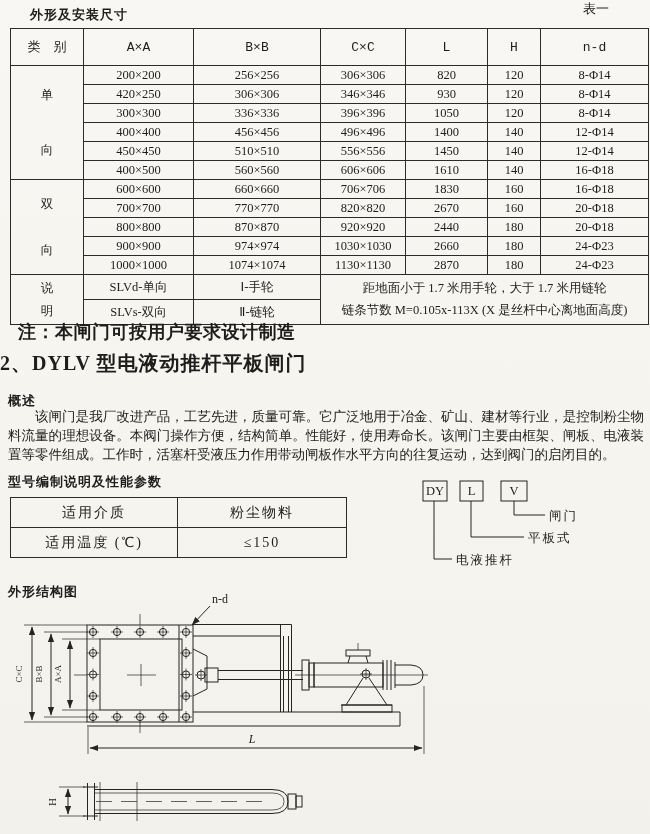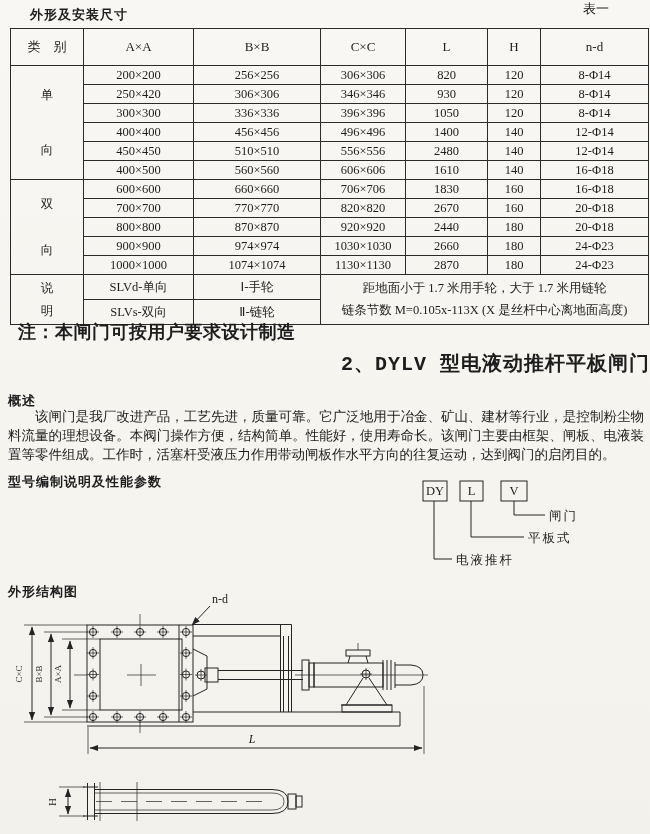--- a/index.html
+++ b/index.html
@@ -7,29 +7,29 @@
     width:650px;height:834px;position:relative;overflow:hidden;
     background:linear-gradient(180deg,#f8f7f3 0%,#f5f4ef 60%,#f2f1ec 100%);
     font-family:"Liberation Serif", serif;
     color:#1d1d1d;
   }
   .abs{position:absolute;}
   .hdr-left{left:30px;top:6px;font-size:13px;font-weight:bold;letter-spacing:1px;}
   .hdr-right{left:583px;top:0;font-size:13px;}
   table.dim{left:10px;top:28px;width:638px;border-collapse:collapse;table-layout:fixed;}
   table.dim td{border:1px solid #2b2b2b;text-align:center;padding:0;font-size:12.5px;vertical-align:middle;}
-  table.dim tr.hd{height:37px;}
+  table.dim tr.hd{height:37px;font-family:Liberation Mono, monospace;}
   table.dim tr.hd td{font-size:13px;}
   table.dim tr.dr{height:19px;}
   table.dim tr.lg{height:25px;}
   .vstack{display:flex;flex-direction:column;justify-content:space-around;align-items:center;font-size:12.5px;}
   .g6{height:110px;} .g5{height:92px;} .g2{height:46px;}
   .legend-note{font-size:12.3px;line-height:1.75;}
   .note{left:18px;top:320px;font-size:18px;letter-spacing:.5px;font-weight:bold;}
-  .title{left:0;top:350px;width:650px;text-align:right;font-size:20px;font-weight:bold;letter-spacing:1px;font-family:Liberation Mono, monospace;}
+  .title{left:0;top:350px;width:650px;text-align:left;font-size:20px;font-weight:bold;letter-spacing:1px;}
   .h2{font-size:13px;font-weight:bold;letter-spacing:1px;font-family:Liberation Mono, monospace;}
   .h2-overview{left:8px;top:392px;}
   .para{left:8px;top:407px;width:636px;font-size:13.5px;line-height:19px;text-indent:2em;text-align:justify;}
   .h2-model{left:8px;top:473px;text-align:right;}
   table.spec{left:10px;top:497px;width:336px;border-collapse:collapse;table-layout:fixed;}
   table.spec td{border:1px solid #2b2b2b;text-align:center;font-size:14px;height:29px;padding:0;letter-spacing:2px;}
   .h2-structure{left:8px;top:583px;}
   svg{position:absolute;overflow:visible;}
   svg text{font-family:"Liberation Serif", serif;fill:#1d1d1d;}
   .ln{stroke:#242424;stroke-width:1;fill:none;}
@@ -69,21 +69,21 @@
           </div>
         </td>
         <td>200×200</td>
         <td>256×256</td>
         <td>306×306</td>
         <td>820</td>
         <td>120</td>
         <td>8-Φ14</td>
       </tr>
       <tr class="dr">
-        <td>250×420</td>
+        <td>420×250</td>
         <td>306×306</td>
         <td>346×346</td>
         <td>930</td>
         <td>120</td>
         <td>8-Φ14</td>
       </tr>
       <tr class="dr">
         <td>300×300</td>
         <td>336×336</td>
         <td>396×396</td>
@@ -96,21 +96,21 @@
         <td>456×456</td>
         <td>496×496</td>
         <td>1400</td>
         <td>140</td>
         <td>12-Φ14</td>
       </tr>
       <tr class="dr">
         <td>450×450</td>
         <td>510×510</td>
         <td>556×556</td>
-        <td>2480</td>
+        <td>1450</td>
         <td>140</td>
         <td>12-Φ14</td>
       </tr>
       <tr class="dr">
         <td>400×500</td>
         <td>560×560</td>
         <td>606×606</td>
         <td>1610</td>
         <td>140</td>
         <td>16-Φ18</td>
@@ -189,20 +189,28 @@
 <div class="abs h2 h2-overview">概述</div>
 <div class="abs para">该闸门是我厂改进产品，工艺先进，质量可靠。它广泛地用于冶金、矿山、建材等行业，是控制粉尘物料流量的理想设备。本阀门操作方便，结构简单。性能好，使用寿命长。该闸门主要由框架、闸板、电液装置等零件组成。工作时，活塞杆受液压力作用带动闸板作水平方向的往复运动，达到阀门的启闭目的。</div>
 <div class="abs h2 h2-model">型号编制说明及性能参数</div>
 
 <table class="abs spec">
   <colgroup>
       <col style="width:167px">
       <col style="width:169px">
     </colgroup>
   <tbody>
+    <tr>
+      <td>适用介质</td>
+      <td>粉尘物料</td>
+    </tr>
+    <tr>
+      <td>适用温度 (℃)</td>
+      <td>≤150</td>
+    </tr>
   </tbody>
 </table>
 
 <svg style="left:400px;top:476px;" width="250" height="100" viewBox="0 0 250 100">
   <g>
     <rect class="ln" x="23" y="5" width="24" height="20"></rect>
     <rect class="ln" x="60" y="5" width="23" height="20"></rect>
     <rect class="ln" x="101" y="5" width="26" height="20"></rect>
     <text x="35" y="19" font-size="12.5" text-anchor="middle">DY</text>
     <text x="71.5" y="19" font-size="12.5" text-anchor="middle">L</text>

